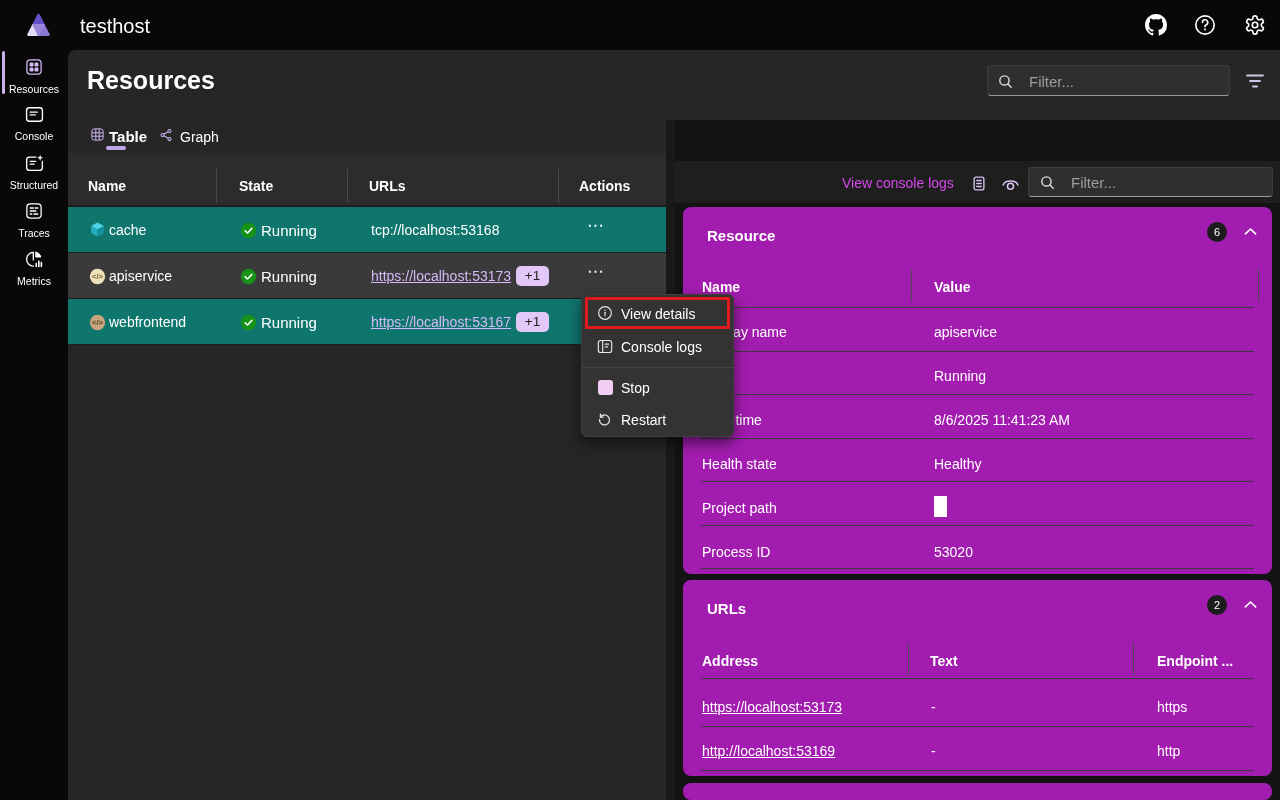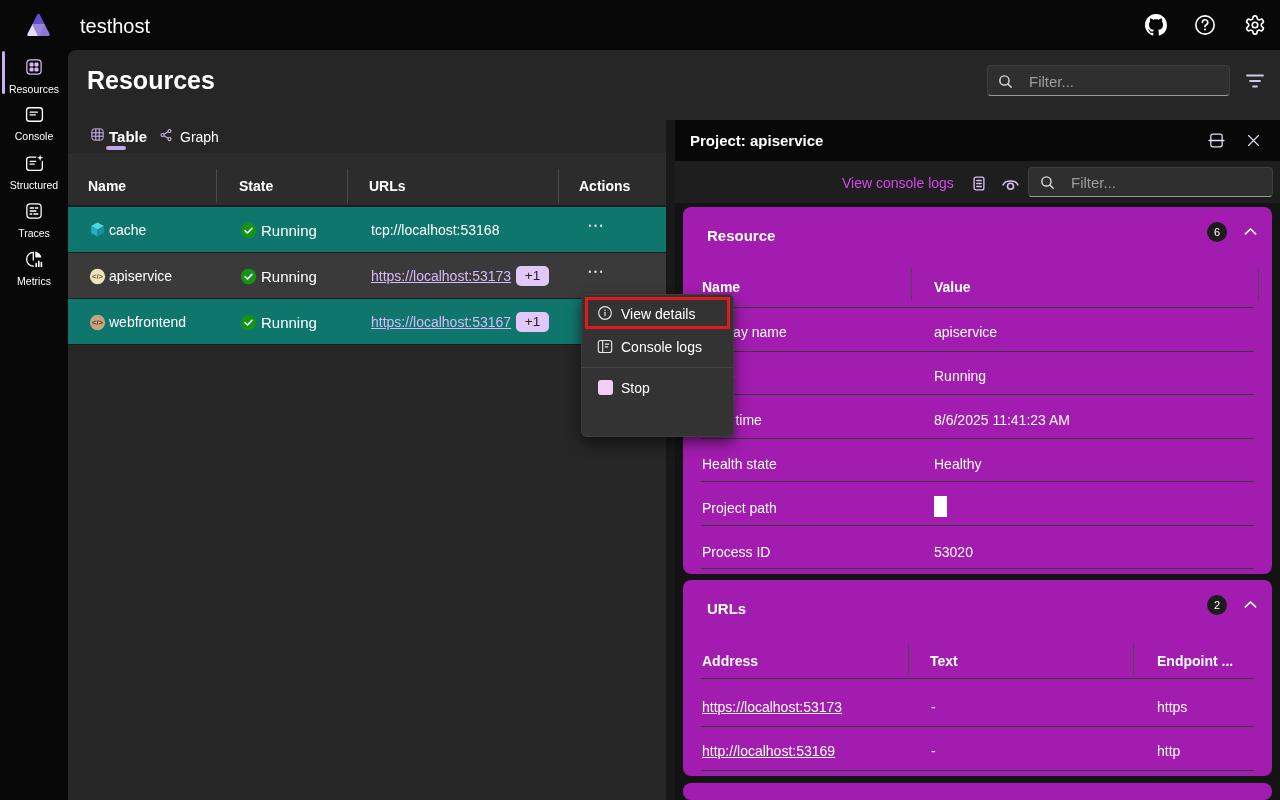--- a/index.html
+++ b/index.html
@@ -219,30 +219,20 @@
       <path d="M6 10.2 8.8 13 14 7.5" stroke="#fff" stroke-width="1.8" fill="none" stroke-linecap="round" stroke-linejoin="round"></path>
     </svg>
     <span class="cellt" style="left:193px;font-size:15px;top:15px">Running</span>
     <span class="cellt link" style="left:303px;font-size:14px;top:15px">https://localhost:53167</span>
     <span class="plus1" style="left:448px">+1</span>
   </div>
 
   <div id="splitter"></div>
 
   <div id="panel">
-    <div id="panelheader">
-      <span id="paneltitle">Project: apiservice</span>
-      <svg class="abs" style="left:533px;top:12px" width="17" height="17" viewBox="0 0 24 24" fill="none" stroke="#e3ddf5" stroke-width="1.8" stroke-linecap="round">
-        <rect x="4" y="3" width="16" height="18" rx="3"></rect>
-        <path d="M1.5 12h21" stroke-width="2"></path>
-      </svg>
-      <svg class="abs" style="left:571px;top:13px" width="15" height="15" viewBox="0 0 24 24" fill="none" stroke="#e3ddf5" stroke-width="1.8" stroke-linecap="round">
-        <path d="M4 4 20 20M20 4 4 20"></path>
-      </svg>
-    </div>
   <div id="paneltoolbar"></div>
   </div>
   <span id="viewlogs" style="left:842px;top:175px;position:absolute;">View console logs</span>
   <svg class="abs" style="left:973px;top:176px" width="12" height="15" viewBox="0 0 16 20" fill="none" stroke="#d8c2f5" stroke-width="1.8">
     <rect x="1.5" y="1.5" width="13" height="17" rx="2.5"></rect>
     <path d="M5 6h6M5 10h6M5 14h6" stroke-linecap="round"></path>
   </svg>
   <svg class="abs" style="left:1002px;top:178px" width="17" height="13" viewBox="0 0 17 13" fill="none" stroke="#d8c2f5" stroke-width="1.6" stroke-linecap="round">
     <path d="M1.2 6.8 C3.2 1.8 13.8 1.8 15.8 6.8"></path>
     <circle cx="8.5" cy="8.2" r="3"></circle>
@@ -325,16 +315,23 @@
         <path d="M8.5 2v18" stroke-linecap="round"></path>
         <path d="M12.5 7.5h5M12.5 11.5h3.5" stroke-linecap="round"></path>
       </svg>
       <span class="mtext">Console logs</span>
     </div>
     <div style="position:absolute;left:0;top:72px;width:153px;height:1px;background:#454545;"></div>
     <div class="mitem" style="top:77px">
       <div class="abs" style="left:8px;top:8px;width:15px;height:15px;background:#f2cef4;border-radius:3px;"></div>
       <span class="mtext">Stop</span>
     </div>
+    <div class="mitem" style="top:109px">
+      <svg class="abs" style="left:7px;top:8px" width="15" height="15" viewBox="0 0 24 24" fill="none" stroke="#e8e8e8" stroke-width="2" stroke-linecap="round">
+        <path d="M5.5 8 A 8 8 0 1 1 4 12"></path>
+        <path d="M5.5 3.5v4.5h4.5"></path>
+      </svg>
+      <span class="mtext">Restart</span>
+    </div>
   </div>
   <div id="viewdetails-box"></div>
 
 </div>
 
 </body></html>

